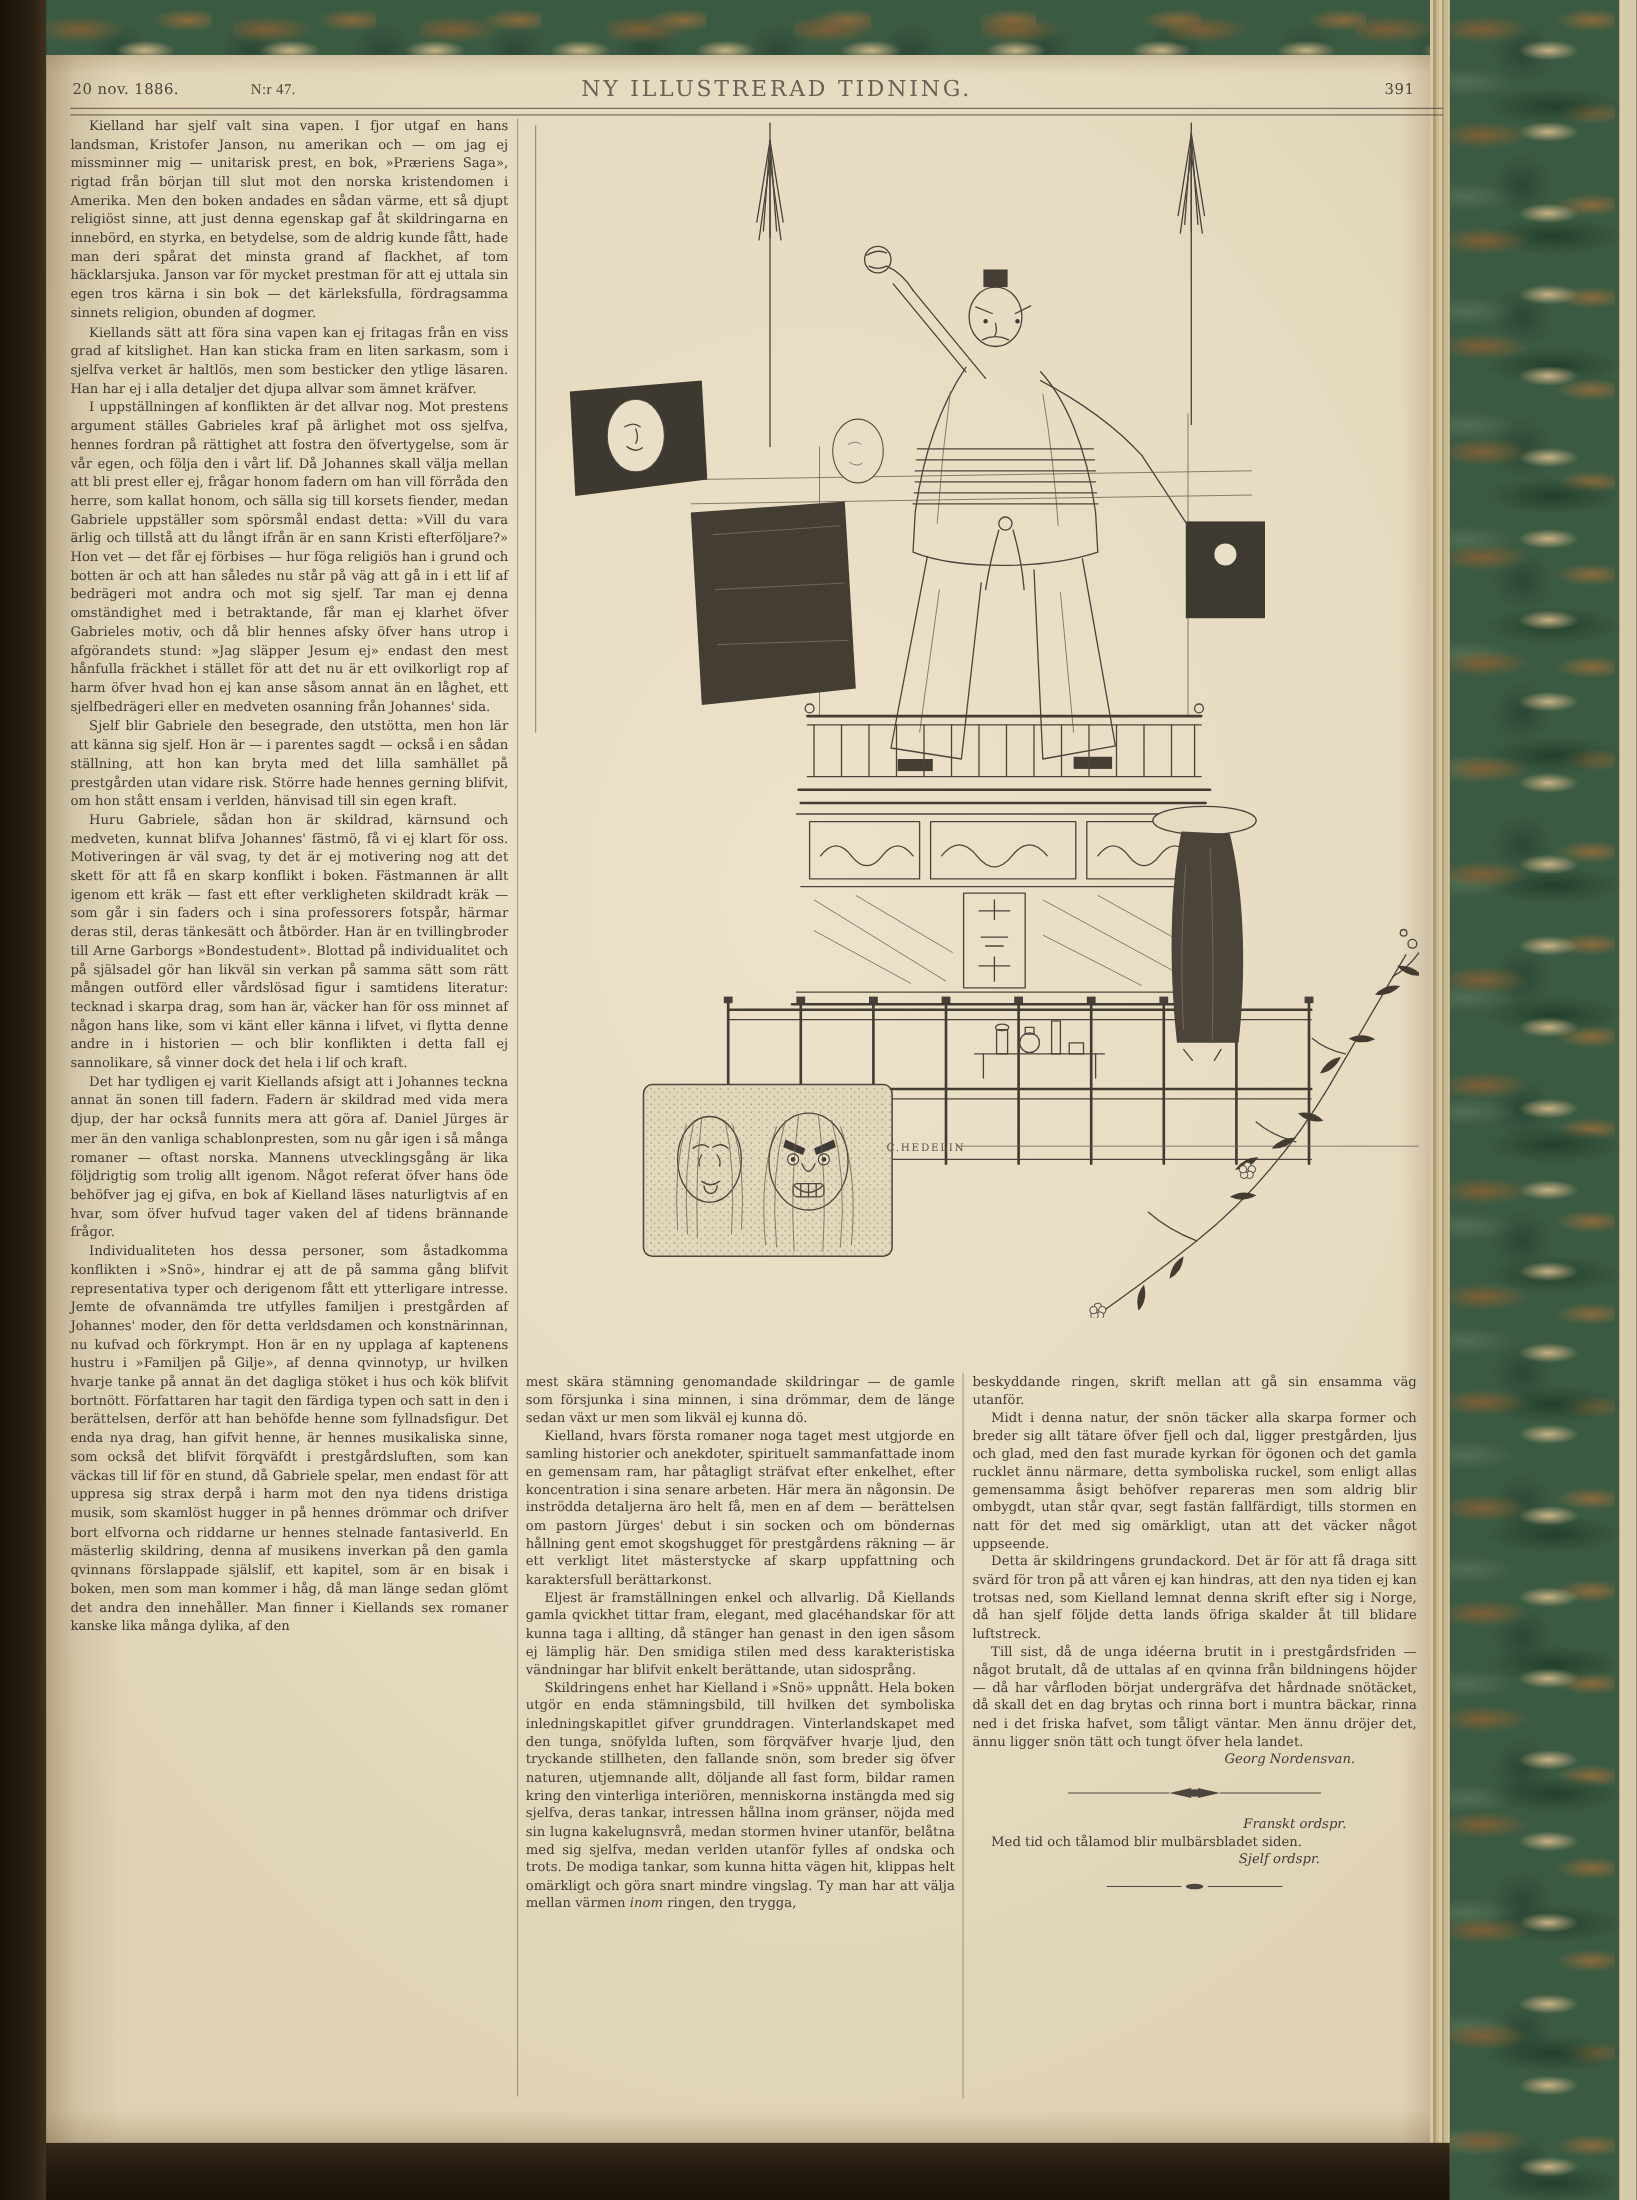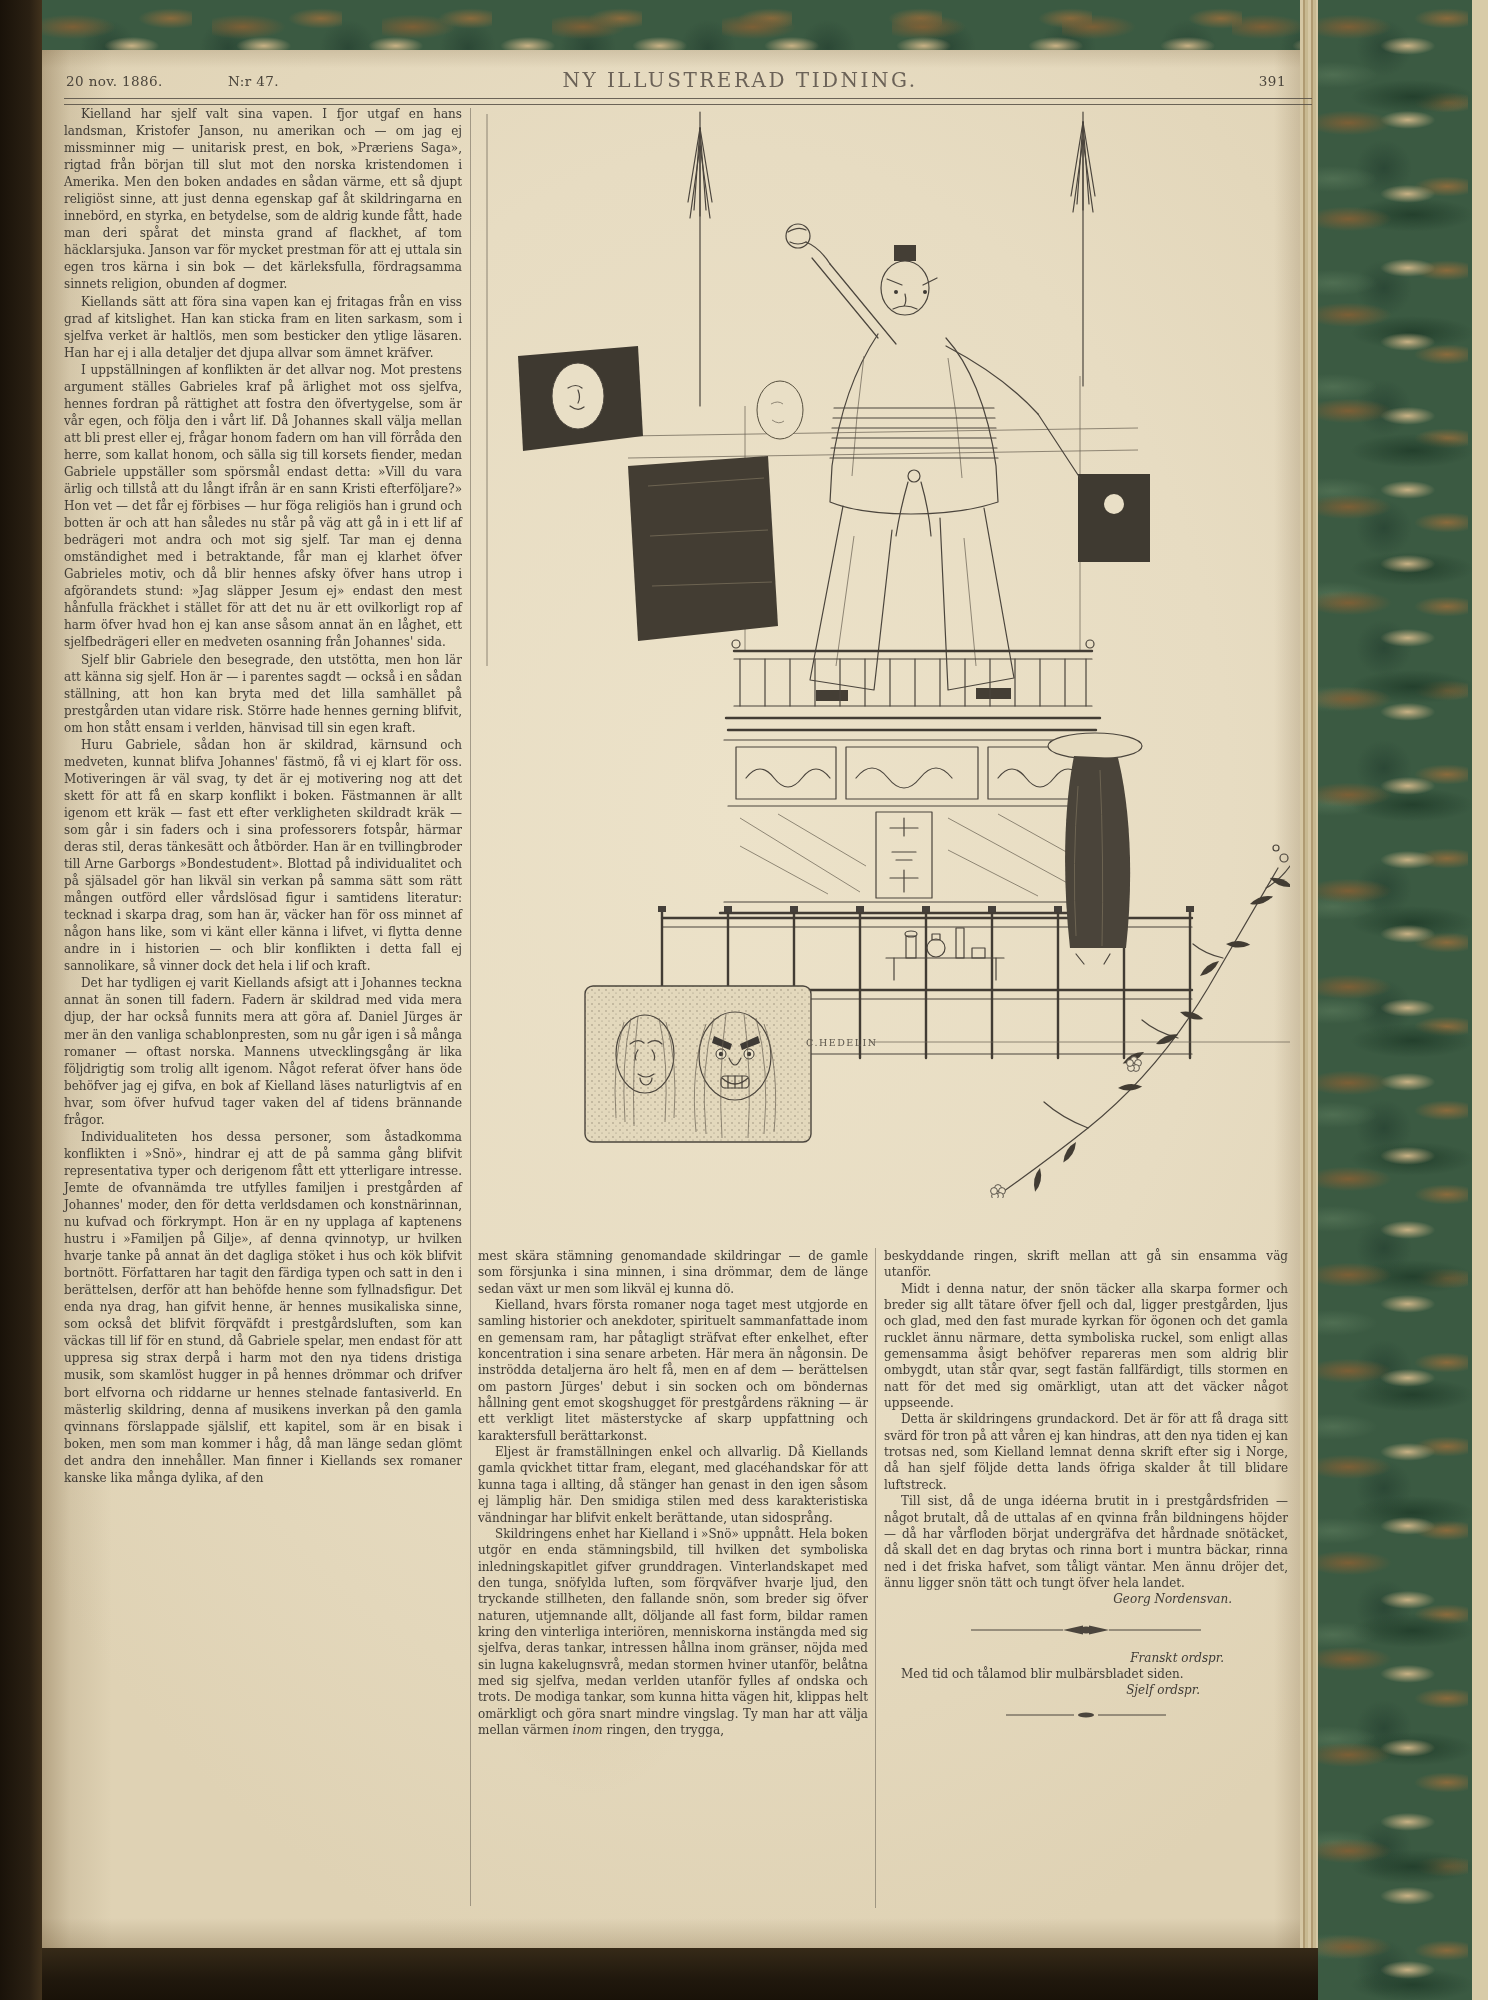--- a/index.html
+++ b/index.html
@@ -40,23 +40,23 @@
     content:"";position:absolute;inset:0;pointer-events:none;
     background:
       linear-gradient(90deg, rgba(110,86,50,.38) 0%, rgba(110,86,50,.12) 28px, rgba(110,86,50,0) 70px),
       linear-gradient(270deg, rgba(120,96,60,.22) 0%, rgba(120,96,60,0) 26px),
       linear-gradient(180deg, rgba(120,96,60,.20) 0%, rgba(120,96,60,0) 18px),
       linear-gradient(0deg, rgba(110,86,50,.25) 0%, rgba(110,86,50,0) 30px);
   }
   
   .hdr{position:absolute;top:20px;left:0;width:100%;height:26px;font-size:13.5px;color:#4a443b;}
   .hdr-date{position:absolute;left:24px;top:3px;letter-spacing:.4px;}
-  .hdr-issue{position:absolute;left:186px;top:3px;letter-spacing:.4px;}
+  .hdr-issue{position:absolute;left:186px;top:3px;letter-spacing:.4px;font-family:Liberation Serif, serif;}
   .hdr-title{position:absolute;left:0;width:100%;text-align:center;top:-2px;
-    font-size:20px;letter-spacing:2.5px;color:#6b6257;padding-left:70px;box-sizing:border-box;margin-left:34px;}
+    font-size:20px;letter-spacing:2.5px;color:#6b6257;padding-left:70px;box-sizing:border-box;}
   .hdr-page-no{position:absolute;right:14px;top:3px;letter-spacing:.5px;}
   .hdr-rule{position:absolute;left:22px;top:48px;width:1248px;height:5px;
     border-top:1.6px solid #564f45;border-bottom:1px solid #564f45;opacity:.85;}
   
   .col{position:absolute;text-align:justify;font-size:12px;color:#3e3a35;
     text-rendering:optimizeLegibility;hyphens:auto;}
   .col p{margin:0;text-indent:17px;}
   .col p.cont{text-indent:0;}
   .col-left{left:22px;top:56px;width:398px;line-height:17.05px;}
   .col-mid{left:436px;top:1198px;width:390px;line-height:16.35px;}

